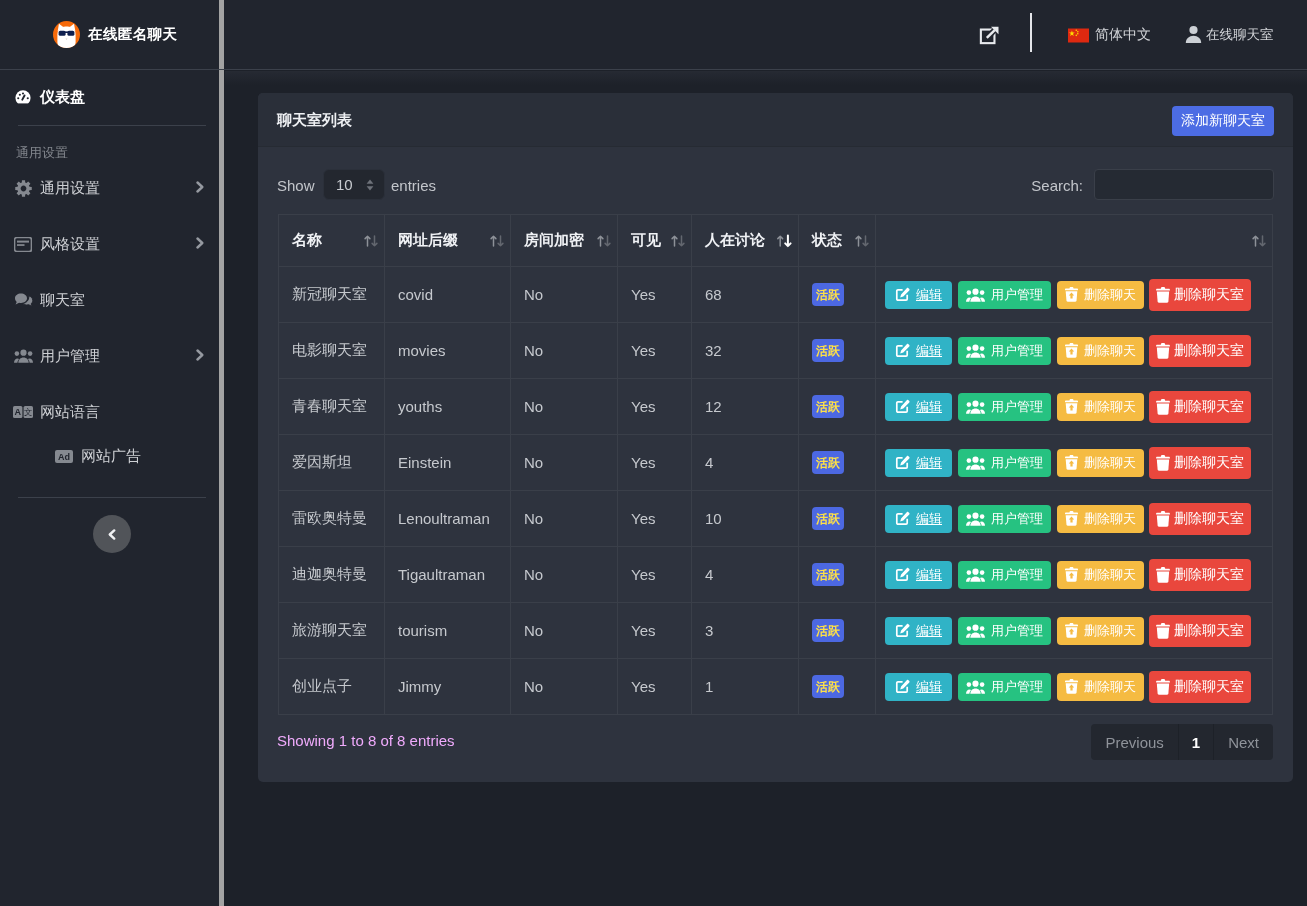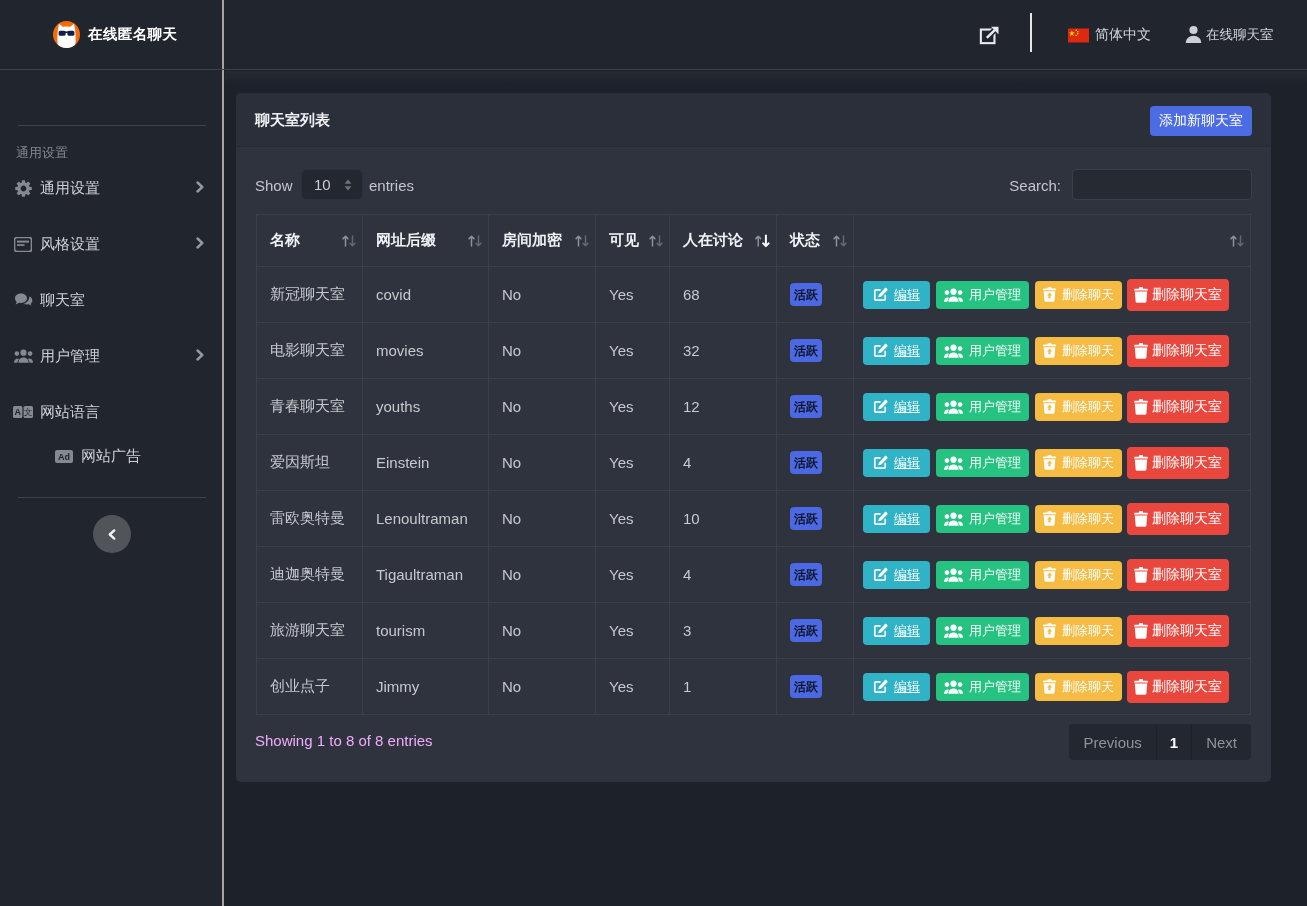--- a/index.html
+++ b/index.html
@@ -6,21 +6,21 @@
   * { margin:0; padding:0; box-sizing:border-box; }
   html,body { width:1307px; height:906px; overflow:hidden; }
   body {
     font-family:"Liberation Sans", sans-serif;
     background:#1d2129;
     color:#c6c9ce;
     position:relative;
   }
   .sidebar {
     position:absolute; left:0; top:0; width:224px; height:906px;
-    background:#21252e; border-right:2px solid #a3a3a3;
+    background:#21252e; border-right:5px solid #a3a3a3;
   }
   .topbar {
     position:absolute; left:224px; top:0; right:0; height:70px;
     background:#21252e; border-bottom:1px solid #3c414b;
   }
   .sidebar-hr { position:absolute; left:0; width:224px; border-top:1px solid #3c414b; }
   
   .logo { position:absolute; left:53px; top:21px; display:flex; align-items:center; }
   .logo-txt { margin-left:8px; color:#fff; font-weight:bold; font-size:14.5px; letter-spacing:0.4px; }
   
@@ -34,21 +34,21 @@
     background:#515459; display:flex; align-items:center; justify-content:center;
   }
   
   .tb-item { position:absolute; display:flex; align-items:center; color:#d3d5d9; font-size:14px; }
   .tb-vr { position:absolute; left:806px; top:13px; height:39px; border-left:2px solid #e4e6ea; }
   
   .content { position:absolute; left:225px; top:71px; right:0; bottom:0; background:#1d2129; }
   .content::before { content:""; position:absolute; left:0; right:0; top:0; height:14px;
     background:linear-gradient(#262a33, rgba(29,33,41,0)); }
   .card {
-    position:absolute; left:11px; top:22px; width:1035px; height:689px;
+    position:absolute; left:33px; top:22px; width:1035px; height:689px;
     background:#2e333e; border-radius:5px;
   }
   .card-head {
     position:absolute; left:0; top:0; right:0; height:54px;
     background:#2a2f39; border-bottom:1px solid #262b33;
     border-radius:5px 5px 0 0;
   }
   .card-title { position:absolute; left:19px; top:0; line-height:54px; font-size:15px; font-weight:bold; color:#eef0f3; }
   .btn-add {
     position:absolute; right:19px; top:13px; height:30px; padding:0 9px;
@@ -77,21 +77,21 @@
     overflow:hidden; white-space:nowrap;
   }
   table.dt th {
     height:52px; background:transparent; color:#f0f2f5; font-size:15px;
     position:relative;
   }
   table.dt td { height:56px; background:transparent; }
   .sorts { position:absolute; right:5px; top:50%; transform:translateY(-50%); line-height:0; }
   
   .badge {
-    display:inline-block; background:#4c68e2; color:#0f172a; font-size:12px; font-weight:bold;
+    display:inline-block; background:#4c68e2; color:#fde047; font-size:12px; font-weight:bold;
     padding:6px 4px 5px; border-radius:4px; line-height:1;
   }
   table.dt td.act { padding-left:9px; }
   .rb { display:inline-flex; align-items:center; border:none; border-radius:4px; color:#fff; font-family:inherit; vertical-align:middle; }
   .rb svg { margin-right:6px; }
   .rb-edit  { background:#30b3c6; height:28px; padding:0 10px; font-size:13px; margin-right:6px;text-decoration:underline; }
   .rb-users { background:#26c281; height:28px; padding:0 8px; font-size:13px; margin-right:6px; }
   .rb-del   { background:#f5bb42; height:28px; padding:0 8px; font-size:13px; margin-right:5px; }
   .rb-delr  { background:#e9473d; height:32px; padding:0 7px; font-size:14px; }
   .rb-delr svg { margin-right:4px; }
@@ -123,20 +123,34 @@
         <rect x="5.6" y="9.8" width="7" height="5" rx="1.6" fill="#0e1f4e"></rect>
         <rect x="14.4" y="9.8" width="7" height="5" rx="1.6" fill="#0e1f4e"></rect>
         <rect x="11.5" y="10.4" width="4" height="1.6" fill="#0e1f4e"></rect>
         <path d="M12.4 17.6 h2.2 l-1.1 1.4 Z" fill="#ded5cf"></path>
       </g>
     </svg>
     <span class="logo-txt">在线匿名聊天</span>
   </div>
   <div class="sidebar-hr" style="top:69px;"></div>
 
+  <div class="mi" style="top:77px;">
+    <span class="ic" style="color:#fff;">
+      <svg width="18" height="15" viewBox="0 0 20 17">
+        <circle cx="10" cy="9" r="8.6" fill="#fff"></circle>
+        <rect x="0" y="15.2" width="20" height="4" fill="#21252e"></rect>
+        <circle cx="4.6" cy="9.4" r="1.2" fill="#21252e"></circle>
+        <circle cx="6.4" cy="5.4" r="1.2" fill="#21252e"></circle>
+        <circle cx="10" cy="3.9" r="1.2" fill="#21252e"></circle>
+        <circle cx="15.4" cy="9.4" r="1.2" fill="#21252e"></circle>
+        <rect x="9" y="4.6" width="2.2" height="7.6" rx="1.1" fill="#21252e" transform="rotate(28 10 9.2)"></rect>
+      </svg>
+    </span>
+    <span class="tx" style="color:#fff;font-weight:bold;">仪表盘</span>
+  </div>
 
   <div class="sidebar-hr" style="top:125px; left:18px; width:188px;"></div>
   <div class="mlabel" style="top:144px;">通用设置</div>
 
   <div class="mi" style="top:168px;">
     <span class="ic">
         <svg width="17" height="17" viewBox="0 0 17 17">
           <path fill="#858990" fill-rule="evenodd" d="M14.47 6.83 L16.75 6.93 L16.75 10.07 L14.47 10.17 L13.90 11.54 L15.45 13.22 L13.22 15.45 L11.54 13.90 L10.17 14.47 L10.07 16.75 L6.93 16.75 L6.83 14.47 L5.46 13.90 L3.78 15.45 L1.55 13.22 L3.10 11.54 L2.53 10.17 L0.25 10.07 L0.25 6.93 L2.53 6.83 L3.10 5.46 L1.55 3.78 L3.78 1.55 L5.46 3.10 L6.83 2.53 L6.93 0.25 L10.07 0.25 L10.17 2.53 L11.54 3.10 L13.22 1.55 L15.45 3.78 L13.90 5.46 Z M11.40 8.50 L11.18 7.39 L10.55 6.45 L9.61 5.82 L8.50 5.60 L7.39 5.82 L6.45 6.45 L5.82 7.39 L5.60 8.50 L5.82 9.61 L6.45 10.55 L7.39 11.18 L8.50 11.40 L9.61 11.18 L10.55 10.55 L11.18 9.61 L11.40 8.50 Z"></path>
         </svg>
       </span>

